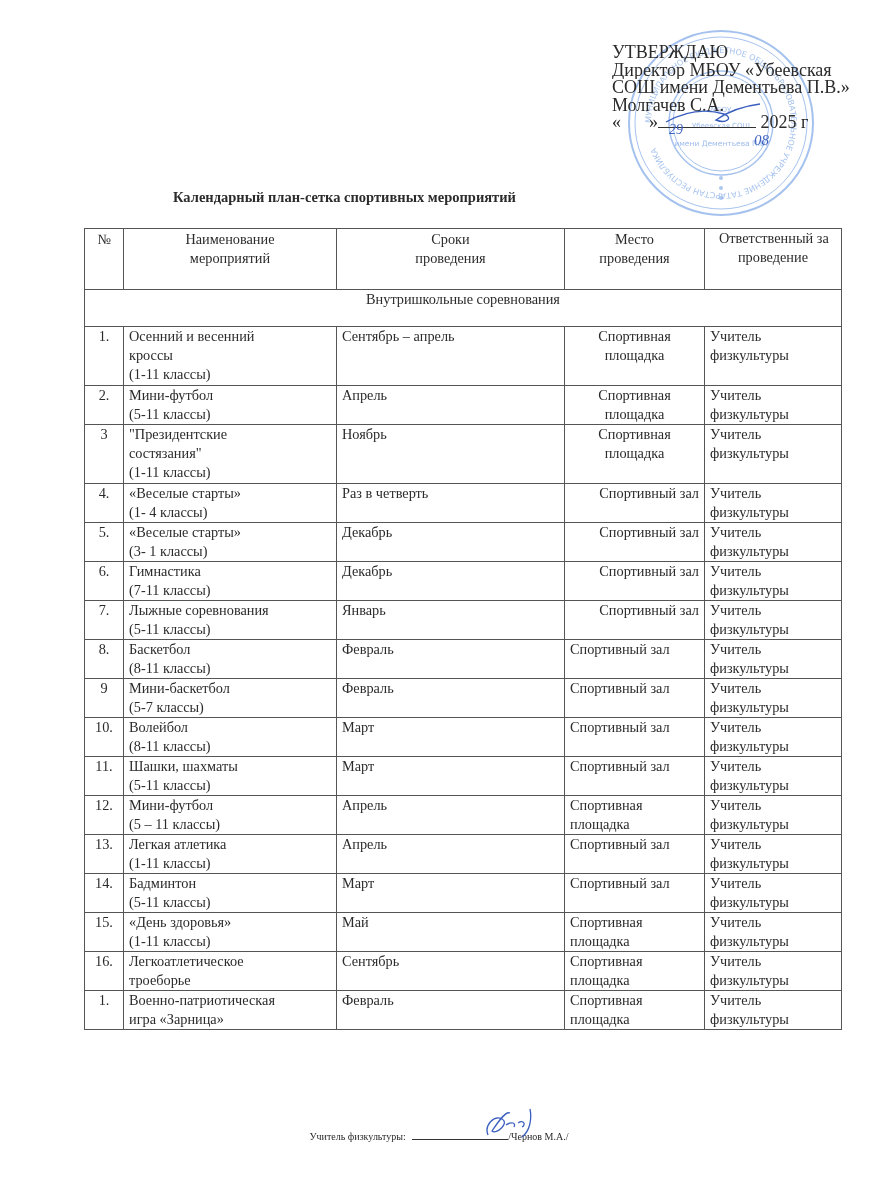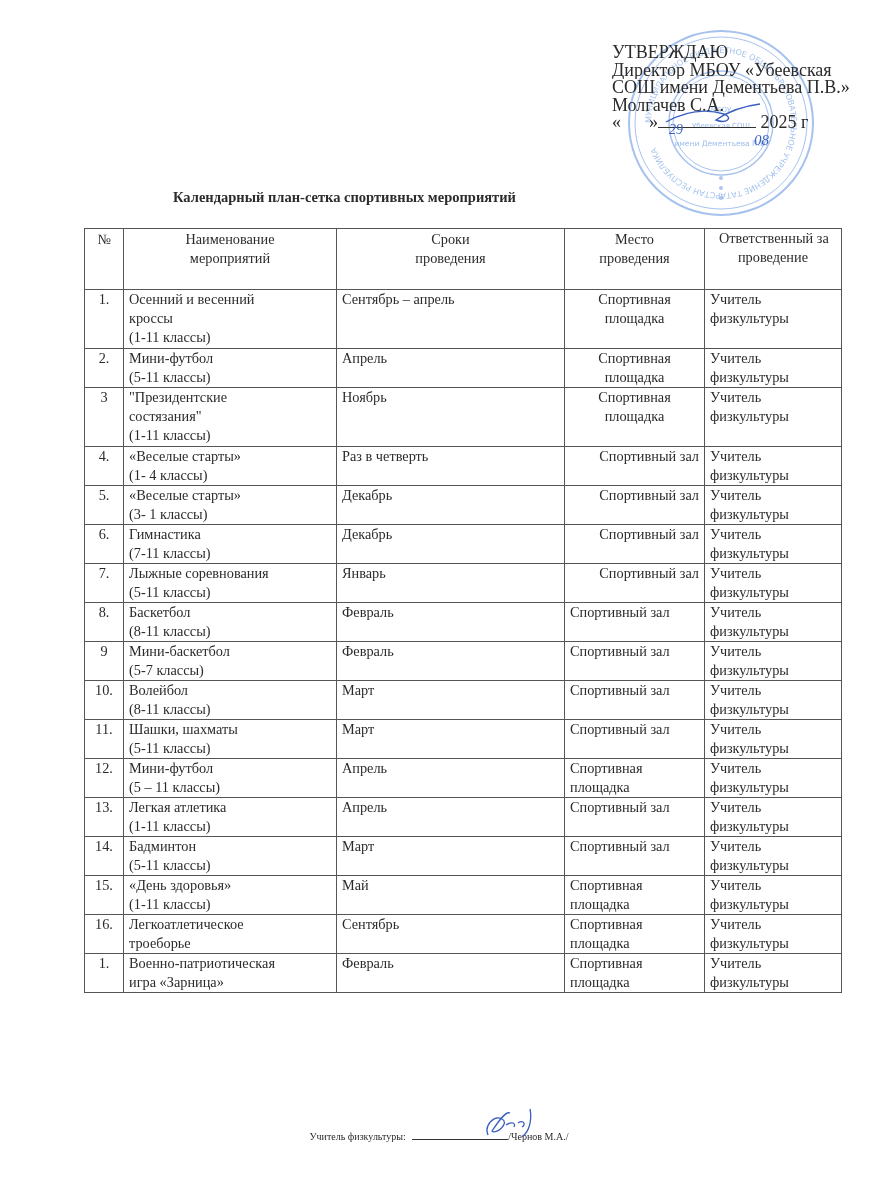--- a/index.html
+++ b/index.html
@@ -121,20 +121,23 @@
           <span class="name-line">Место</span>
           <span class="name-line">проведения</span>
         </th>
       <th class="resp">
           <span class="name-line">Ответственный за</span>
           <span class="name-line">проведение</span>
         </th>
     </tr>
   </thead>
   <tbody id="tbody">
+    <tr class="section">
+      <td colspan="5">Внутришкольные соревнования</td>
+    </tr>
   <tr class="r3">
         <td class="num">1.</td>
         <td>
           <span class="name-line">Осенний и весенний</span>
           <span class="name-line">кроссы</span>
           <span class="name-line">(1-11 классы)</span>
         </td>
         <td>Сентябрь – апрель</td>
         <td class="center">
           <span class="name-line">Спортивная</span>

